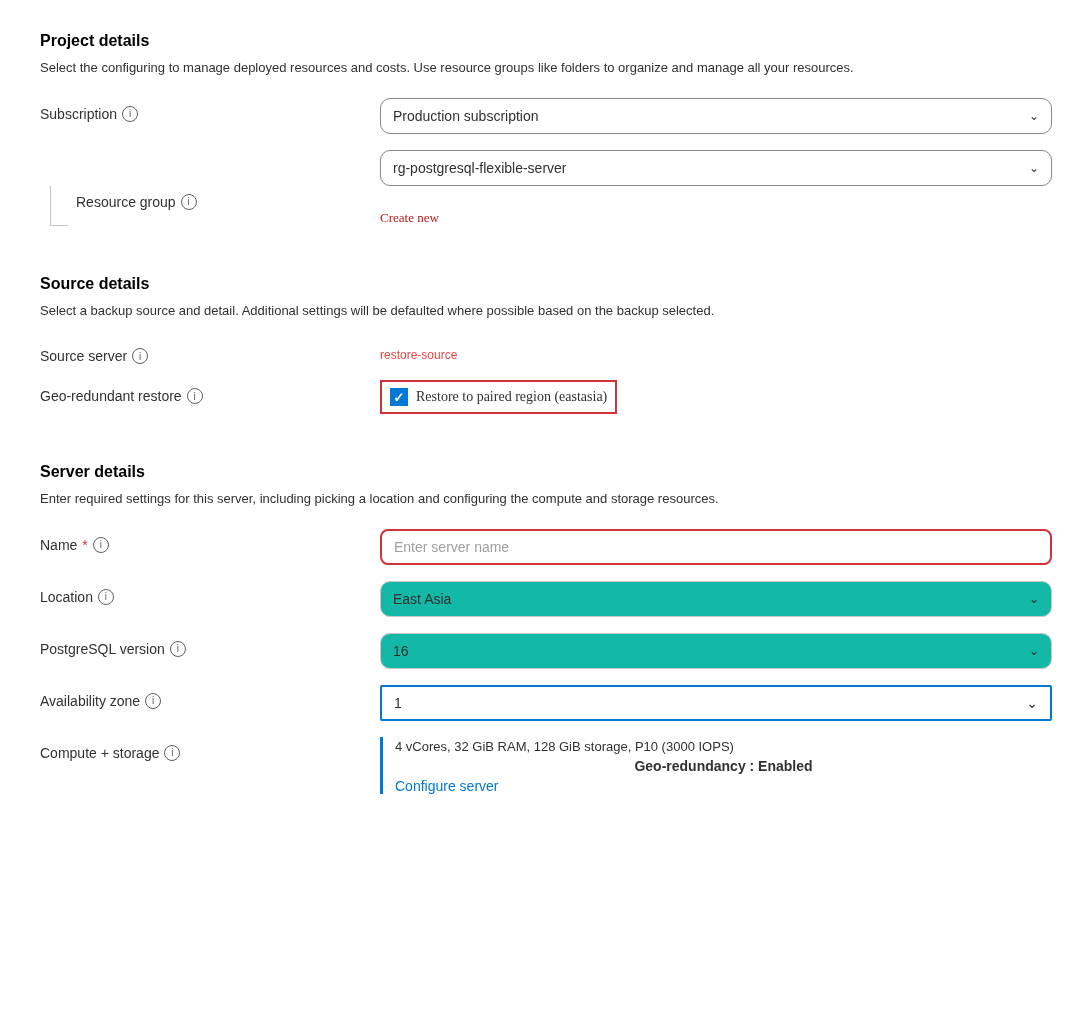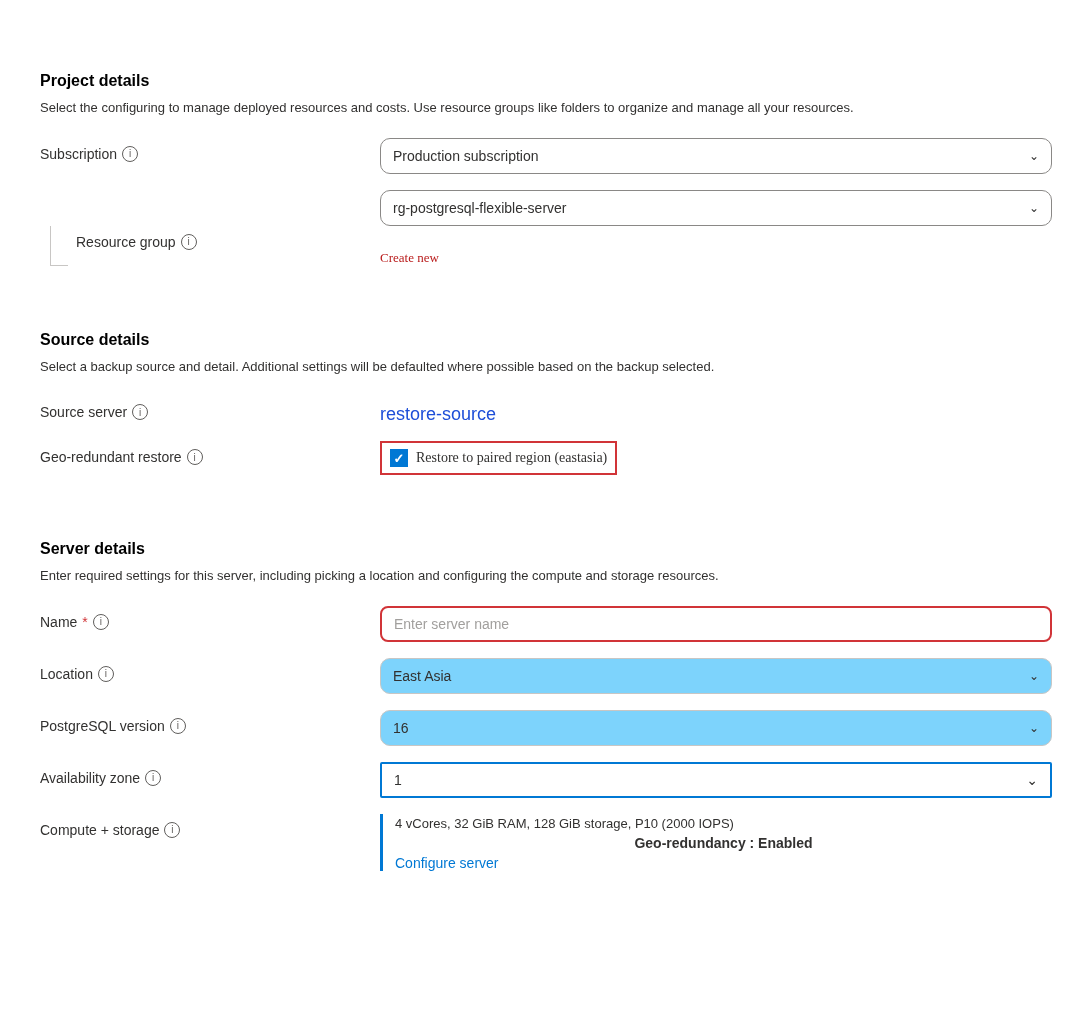--- a/index.html
+++ b/index.html
@@ -10,21 +10,20 @@
       background: #ffffff;
       padding: 32px 40px;
       max-width: 1092px;
     }
 
     .section-title {
       font-size: 16px;
       font-weight: 700;
       color: #000000;
       margin-bottom: 8px;
-      margin-top: 40px;
     }
 
     .section-desc {
       font-size: 13px;
       color: #323130;
       margin-bottom: 20px;
       line-height: 1.5;
     }
 
     .form-row {
@@ -78,21 +77,21 @@
       cursor: pointer;
       border-radius: 10px;
     }
 
     .select-box .chevron {
       font-size: 12px;
       color: #323130;
     }
 
     .select-box.disabled {
-      background: #7dd3fc;
+      background: #14b8a6;
       color: #a19f9d;
       border-color: #c8c6c4;
       cursor: not-allowed;
     }
 
     .select-text {
       font-size: 14px;
       color: #323130;
     }
 
@@ -138,22 +137,22 @@
       font-size: 14px;
     }
 
     .divider {
       height: 1px;
       margin: 24px 0;
     }
 
     .source-value {
       padding-top: 8px;
-      font-size: 18px;
-      color: #1d4ed8;
+      font-size: 12px;
+      color: #ef4444;
     }
 
     .checkbox-container {
       border: 2px solid #d13438;
       padding: 6px 8px;
       display: inline-flex;
       align-items: center;
       gap: 8px;
     }
 
@@ -370,18 +369,18 @@
       </div>
     </div>
   </div>
 
   <div class="form-row">
     <div class="form-label">
       <span>Compute + storage</span>
       <span class="info-icon">i</span>
     </div>
     <div class="compute-storage-value left-border-accent">
-      <div class="compute-desc">4 vCores, 32 GiB RAM, 128 GiB storage, P10 (2000 IOPS)</div>
+      <div class="compute-desc">4 vCores, 32 GiB RAM, 128 GiB storage, P10 (3000 IOPS)</div>
       <div class="compute-geo">Geo-redundancy : Enabled</div>
       <a class="configure-link">Configure server</a>
     </div>
   </div>
 </div>
 
 </body></html>

